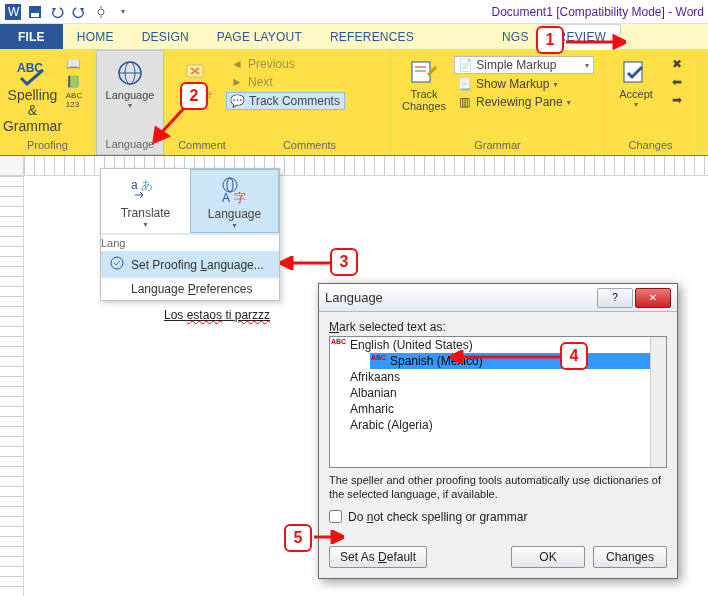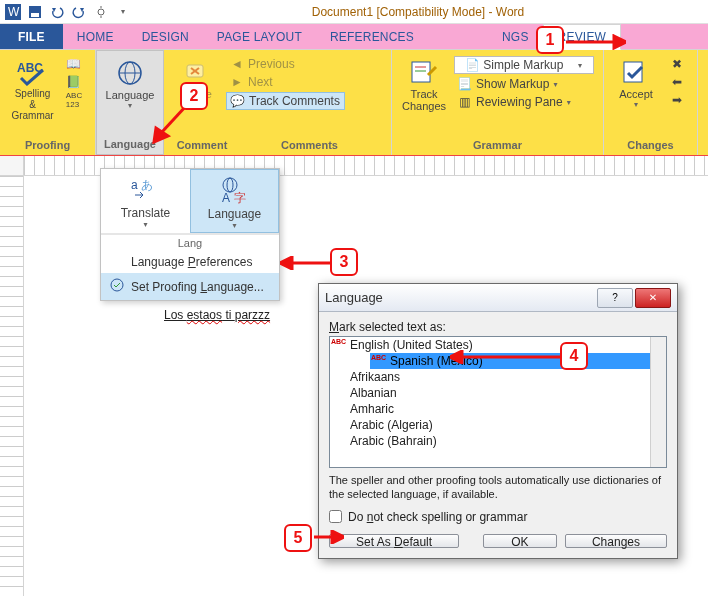--- a/index.html
+++ b/index.html
@@ -2,33 +2,33 @@
 <html><head>
 <meta charset="utf-8">
 <style>
   * { box-sizing: border-box; font-family: "Segoe UI", Tahoma, sans-serif; font-size: 12px; }
   body { margin: 0; width: 708px; height: 596px; background: #fff; position: relative; overflow: hidden; }
 
   
   .titlebar { height: 24px; background: #fff; display: flex; align-items: center; padding: 0 4px; color: #666; border-bottom: 1px solid #e0e0e0;}
   .qat { display: flex; gap: 4px; align-items:center;}
   .qat .icon-btn { width: 18px; height: 18px; display:flex; align-items:center; justify-content:center; }
-  .title-text { flex:1; text-align:center; color:#a16207; }
-
-  
-  .tabs { display:flex; height: 26px; border-bottom:1px solid #d4d4d4; background:#f9a8d4;}
+  .title-text { flex:1; text-align:right; color:#4c1d95; }
+
+  
+  .tabs { display:flex; height: 26px; border-bottom:1px solid #d4d4d4; background:#fef9c3;}
   .tab { padding: 0 14px; display:flex; align-items:center; color:#2a579a; text-transform:uppercase; font-size:12px; letter-spacing:0.2px;}
   .tab.file { background:#2a579a; color:#fff; font-weight:600; padding:0 18px;}
   .tab.active { border:1px solid #d4d4d4; border-bottom:1px solid #fff; background:#fff; color:#2a579a; margin-bottom:-1px;}
 
   
   .ribbon { display:flex; height: 106px; background:#fde047; border-bottom:1px solid #ef4444;}
   .group { border-right:1px solid #d4d4d4; padding:2px 6px 0 6px; display:flex; flex-direction:column; }
   .group-body { flex:1; display:flex; align-items:flex-start;}
-  .group-label { text-align:center; color:#666; font-size:11px; padding:2px 0 4px;font-weight:bold;}
+  .group-label { text-align:center; color:#666; font-size:11px; padding:2px 0 4px;}
   .bigbtn { display:flex; flex-direction:column; align-items:center; justify-content:flex-start; padding:4px 6px 0; min-width:52px; font-size:12px; color:#444;}
   .bigbtn .ico { height:32px; display:flex; align-items:center; justify-content:center; }
   .stacked { display:flex; flex-direction:column; gap:2px; padding:4px 4px 0;}
   .smbtn { display:flex; align-items:center; gap:4px; padding:1px 4px; color:#444; white-space:nowrap;}
   .smbtn.highlight { background:#cde6f7; border:1px solid #92c0e0;}
   .smbtn .sqico { width:14px; height:14px; display:inline-flex; align-items:center; justify-content:center;}
   .lang-split { background:#e0e0e0; border:1px solid #c2c2c2; }
   .dd { font-size:8px; color:#666; }
 
   
@@ -39,21 +39,21 @@
   .vruler{ width:24px; border-right:1px solid #d4d4d4; background:#fff; background-image: repeating-linear-gradient(to bottom, #ccc 0, #ccc 1px, transparent 1px, transparent 10px);}
   .page { flex:1; background:#fff; position:relative; padding-left:140px; padding-top:130px;}
   .doctext { font-family: Calibri, sans-serif; font-size:14px; color:#222;text-decoration:underline;}
   .squig { text-decoration: underline wavy #d00; text-decoration-thickness:1px;}
 
   
   .langpop { position:absolute; left:100px; top:168px; width:180px; background:#fff; border:1px solid #c2c2c2; box-shadow:2px 2px 6px rgba(0,0,0,.2);}
   .langpop-row { display:flex; border-bottom:1px solid #e6e6e6;}
   .pop-bigbtn { display:flex; flex-direction:column; align-items:center; padding:6px 10px 2px; width:50%; font-size:12px; color:#444;}
   .pop-bigbtn.sel { background:#cde6f7; border:1px solid #92c0e0;}
-  .langpop-grouplabel { text-align:center; font-size:11px; color:#666; border-top:1px solid #e6e6e6; padding:2px 0;}
+  .langpop-grouplabel { font-size:11px; color:#666; border-top:1px solid #e6e6e6; padding:2px 0;}
   .menuitem { display:flex; align-items:center; gap:6px; padding:4px 8px; font-size:12px; color:#333;}
   .menuitem.sel { background:#cde6f7;}
   .ulchar { text-decoration: underline;}
 
   
   .dialog { position:absolute; left:318px; top:283px; width:360px; background:#f0f0f0; border:1px solid #6a6a6a; box-shadow:3px 3px 10px rgba(0,0,0,.4);}
   .dlg-title { height:28px; display:flex; align-items:center; background: linear-gradient(#fff,#e4e9f2); border-bottom:1px solid #b0b8c4; padding:0 6px;}
   .dlg-title-text { flex:1; font-size:13px; color:#333;}
   .winbtn { width:36px; height:20px; margin-left:2px; display:flex; align-items:center; justify-content:center; border:1px solid #9da6b3; background:linear-gradient(#f7f9fc,#dde3ec); border-radius:2px; font-size:10px;}
   .winbtn.close { background:linear-gradient(#e77,#c22); color:#fff; border-color:#8a1515;}
@@ -63,21 +63,21 @@
   .listbox .item { padding:1px 4px 1px 20px; font-size:12px; color:#222; position:relative;}
   .listbox .item.checked::before { content:"✓"; position:absolute; left:4px; top:0; font-size:11px; color:#000;}
   .listbox .item.abc::before { content:"ABC"; position:absolute; left:1px; top:1px; font-size:7px; color:#c00; font-weight:bold; }
   .listbox .item.sel { background:#3399ff; color:#000000;margin-left:40px;}
   .listbox .scrollbar { position:absolute; right:0; top:0; bottom:0; width:16px; background:#efefef; border-left:1px solid #cfcfcf;}
   .helptext { font-size:11px; color:#222; margin:6px 0 8px; line-height:1.25;}
   .chk { display:flex; align-items:center; gap:6px; font-size:12px; color:#222; margin:2px 0;}
   .chk input { width:13px; height:13px; margin:0;}
   .dlg-buttons { display:flex; gap:8px; justify-content:flex-end; margin-top:10px; align-items:center;}
   .dlg-buttons .left { margin-right:auto;}
-  .btn { min-width:74px; height:14px; border:1px solid #8c9099; background:linear-gradient(#fdfdfd,#e4e6ea); font-size:12px; color:#222; padding:0 26px; border-radius:2px;}
+  .btn { min-width:74px; height:22px; border:1px solid #8c9099; background:linear-gradient(#fdfdfd,#e4e6ea); font-size:12px; color:#222; padding:0 10px; border-radius:2px;margin-top:12px;}
 
   
   .callout { position:absolute; width:28px; height:28px; border:2px solid #e11; border-radius:6px; background:#fff; color:#e11; font-weight:700; font-size:16px; display:flex; align-items:center; justify-content:center; z-index:50;}
   .arrow { position:absolute; z-index:49; stroke:#e11; fill:#e11; stroke-width:3;}
 </style>
 </head>
 <body>
 
 <div class="titlebar">
   <div class="qat">
@@ -131,21 +131,21 @@
 <div class="ribbon">
   <div class="group" style="width:96px">
     <div class="group-body">
       <div class="bigbtn">
         <span class="ico">
             <svg width="32" height="28">
               <text x="0" y="14" font-size="12" fill="#2a579a" font-weight="600">ABC</text>
               <path d="M4 20 L10 26 L26 12" stroke="#2a579a" stroke-width="3" fill="none"></path>
             </svg>
           </span>
-        <span style="white-space:pre-line; text-align:center; font-size:10px; line-height:1.1">Spelling &amp;
+        <span style="white-space:pre-line; text-align:center; font-size:14px; line-height:1.1">Spelling &amp;
 Grammar</span>
       </div>
       <div class="stacked">
         <span class="smbtn">
             <span class="sqico">📖</span>
           </span>
         <span class="smbtn">
             <span class="sqico">📗</span>
           </span>
         <span class="smbtn">
@@ -215,21 +215,21 @@
               <rect x="2" y="3" width="18" height="20" fill="#fff" stroke="#2a579a"></rect>
               <line x1="5" y1="8" x2="16" y2="8" stroke="#c33"></line>
               <line x1="5" y1="12" x2="16" y2="12" stroke="#393"></line>
               <path d="M18 16 L26 8" stroke="#c90" stroke-width="3"></path>
             </svg>
           </span>
         <span style="white-space:pre-line;text-align:center;font-size:11px;line-height:1.1">Track
 Changes</span>
       </div>
       <div class="stacked">
-        <span class="smbtn" style="border:1px solid #bbb; background:#fff; padding:1px 11px; width:140px; justify-content:space-between">
+        <span class="smbtn" style="border:1px solid #bbb; background:#fff; padding:1px 4px; width:140px; justify-content:space-between">
             <span><span class="sqico">📄</span> <span>Simple Markup</span></span>
             <span class="dd">▾</span>
           </span>
         <span class="smbtn">
             <span class="sqico">📃</span>
             <span>Show Markup</span> 
             <span class="dd">▾</span>
           </span>
         <span class="smbtn">
             <span class="sqico">▥</span>
@@ -299,49 +299,48 @@
             <circle cx="10" cy="9" r="7" fill="none" stroke="#2a579a"></circle>
             <ellipse cx="10" cy="9" rx="3" ry="7" fill="none" stroke="#2a579a"></ellipse>
             <text x="2" y="26" font-size="11" fill="#2a579a">A</text>
             <text x="14" y="26" font-size="11" fill="#c33">字</text>
           </svg></span>
       <span>Language</span>
       <span class="dd">▾</span>
     </div>
   </div>
   <div class="langpop-grouplabel">Lang</div>
-  <div class="menuitem">
-    <span style="width:16px"></span>
-    <span>Language <span class="ulchar">P</span>references</span>
-  </div>
   <div class="menuitem sel">
     <span><svg width="16" height="16">
           <circle cx="8" cy="8" r="6" fill="none" stroke="#2a579a"></circle>
           <path d="M5 8 L7 10 L11 6" stroke="#393" fill="none"></path>
         </svg></span>
     <span>Set Proofing <span class="ulchar">L</span>anguage...</span>
+  </div>
+  <div class="menuitem">
+    <span style="width:16px"></span>
+    <span>Language <span class="ulchar">P</span>references</span>
   </div>
 </div>
 
 <div class="dialog">
   <div class="dlg-title">
     <span class="dlg-title-text">Language</span>
     <span class="winbtn">?</span>
     <span class="winbtn close">✕</span>
   </div>
   <div class="dlg-body">
     <div class="dlg-label"><span class="ulchar">M</span>ark selected text as:</div>
     <div class="listbox">
       <div class="item checked abc">English (United States)</div>
       <div class="item sel abc">Spanish (Mexico)</div>
       <div class="item">Afrikaans</div>
       <div class="item">Albanian</div>
       <div class="item">Amharic</div>
       <div class="item">Arabic (Algeria)</div>
-      <div class="item">Arabic (Bahrain)</div>
       <div class="scrollbar"></div>
     </div>
     <div class="helptext">The speller and other proofing tools automatically use dictionaries of the selected language, if available.</div>
     <label class="chk">
         <input type="checkbox" style="">
         <span>Do <span class="ulchar">n</span>ot check spelling or grammar</span>
       </label>
     <div class="dlg-buttons">
       <button class="btn left">Set As <span class="ulchar">D</span>efault</button>
       <button class="btn">OK</button>

